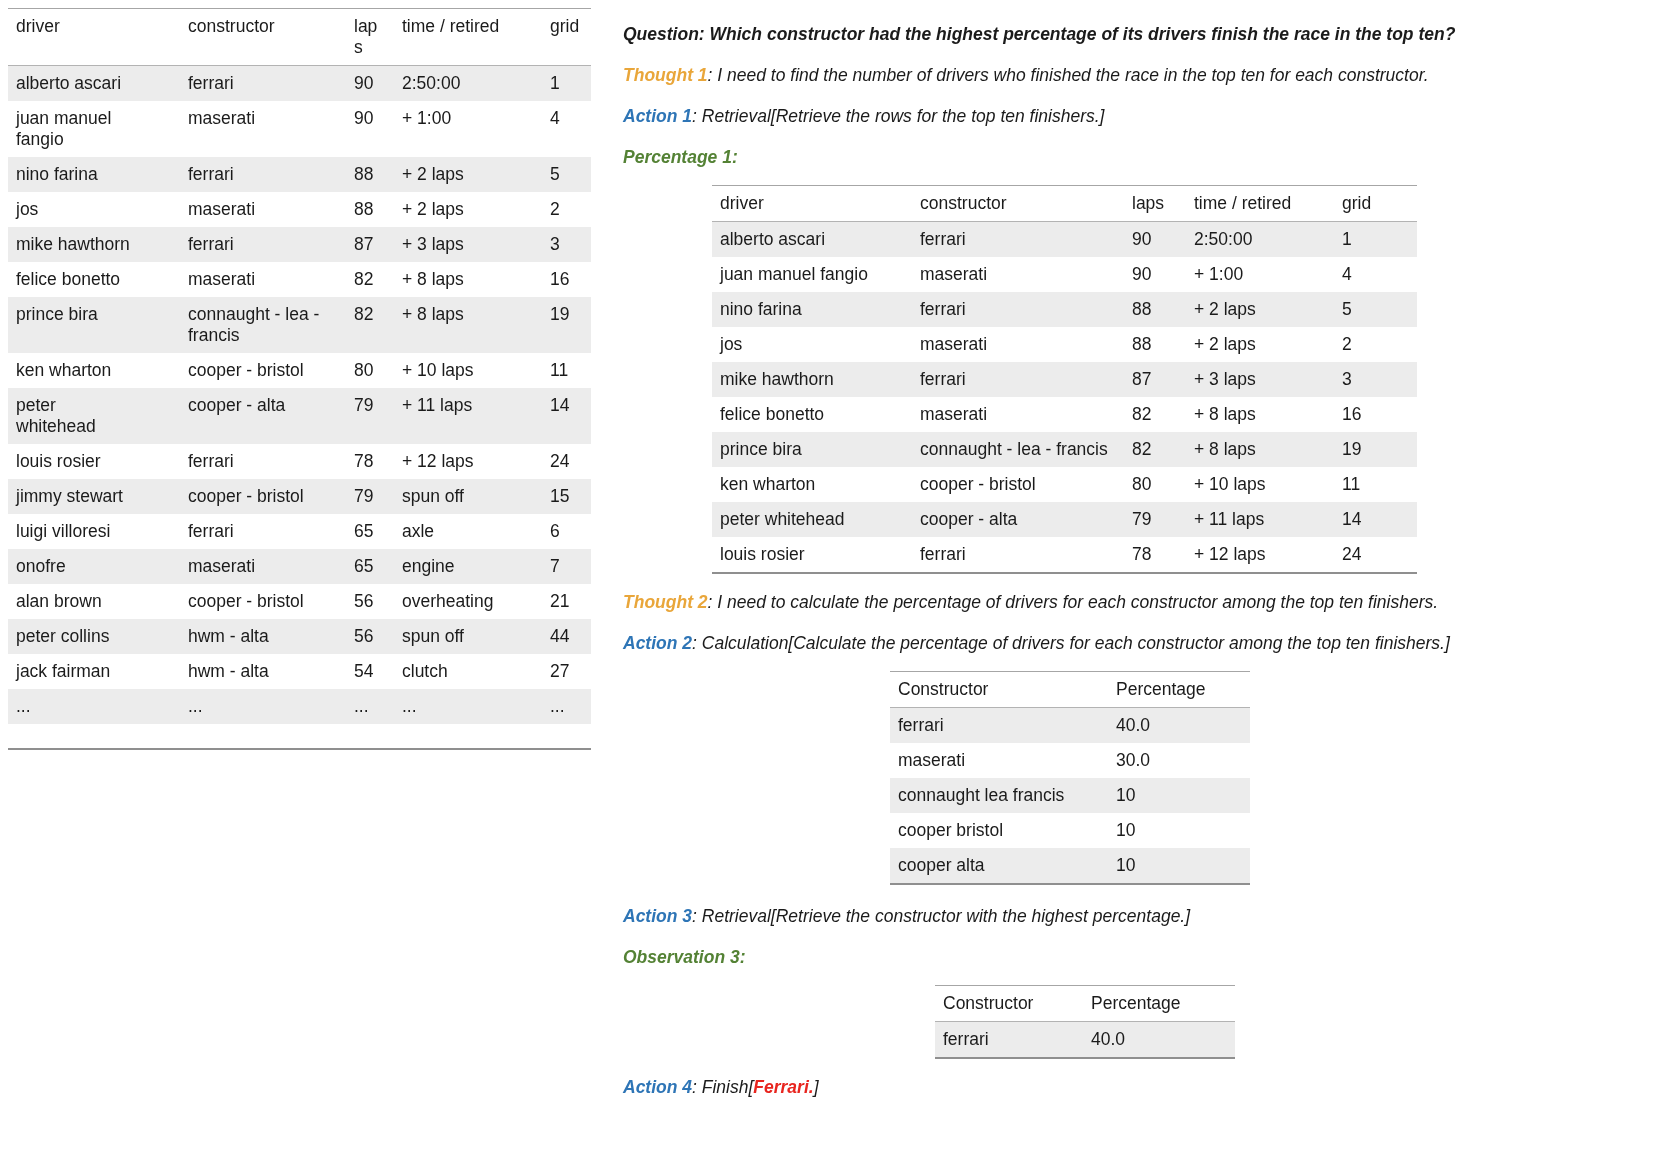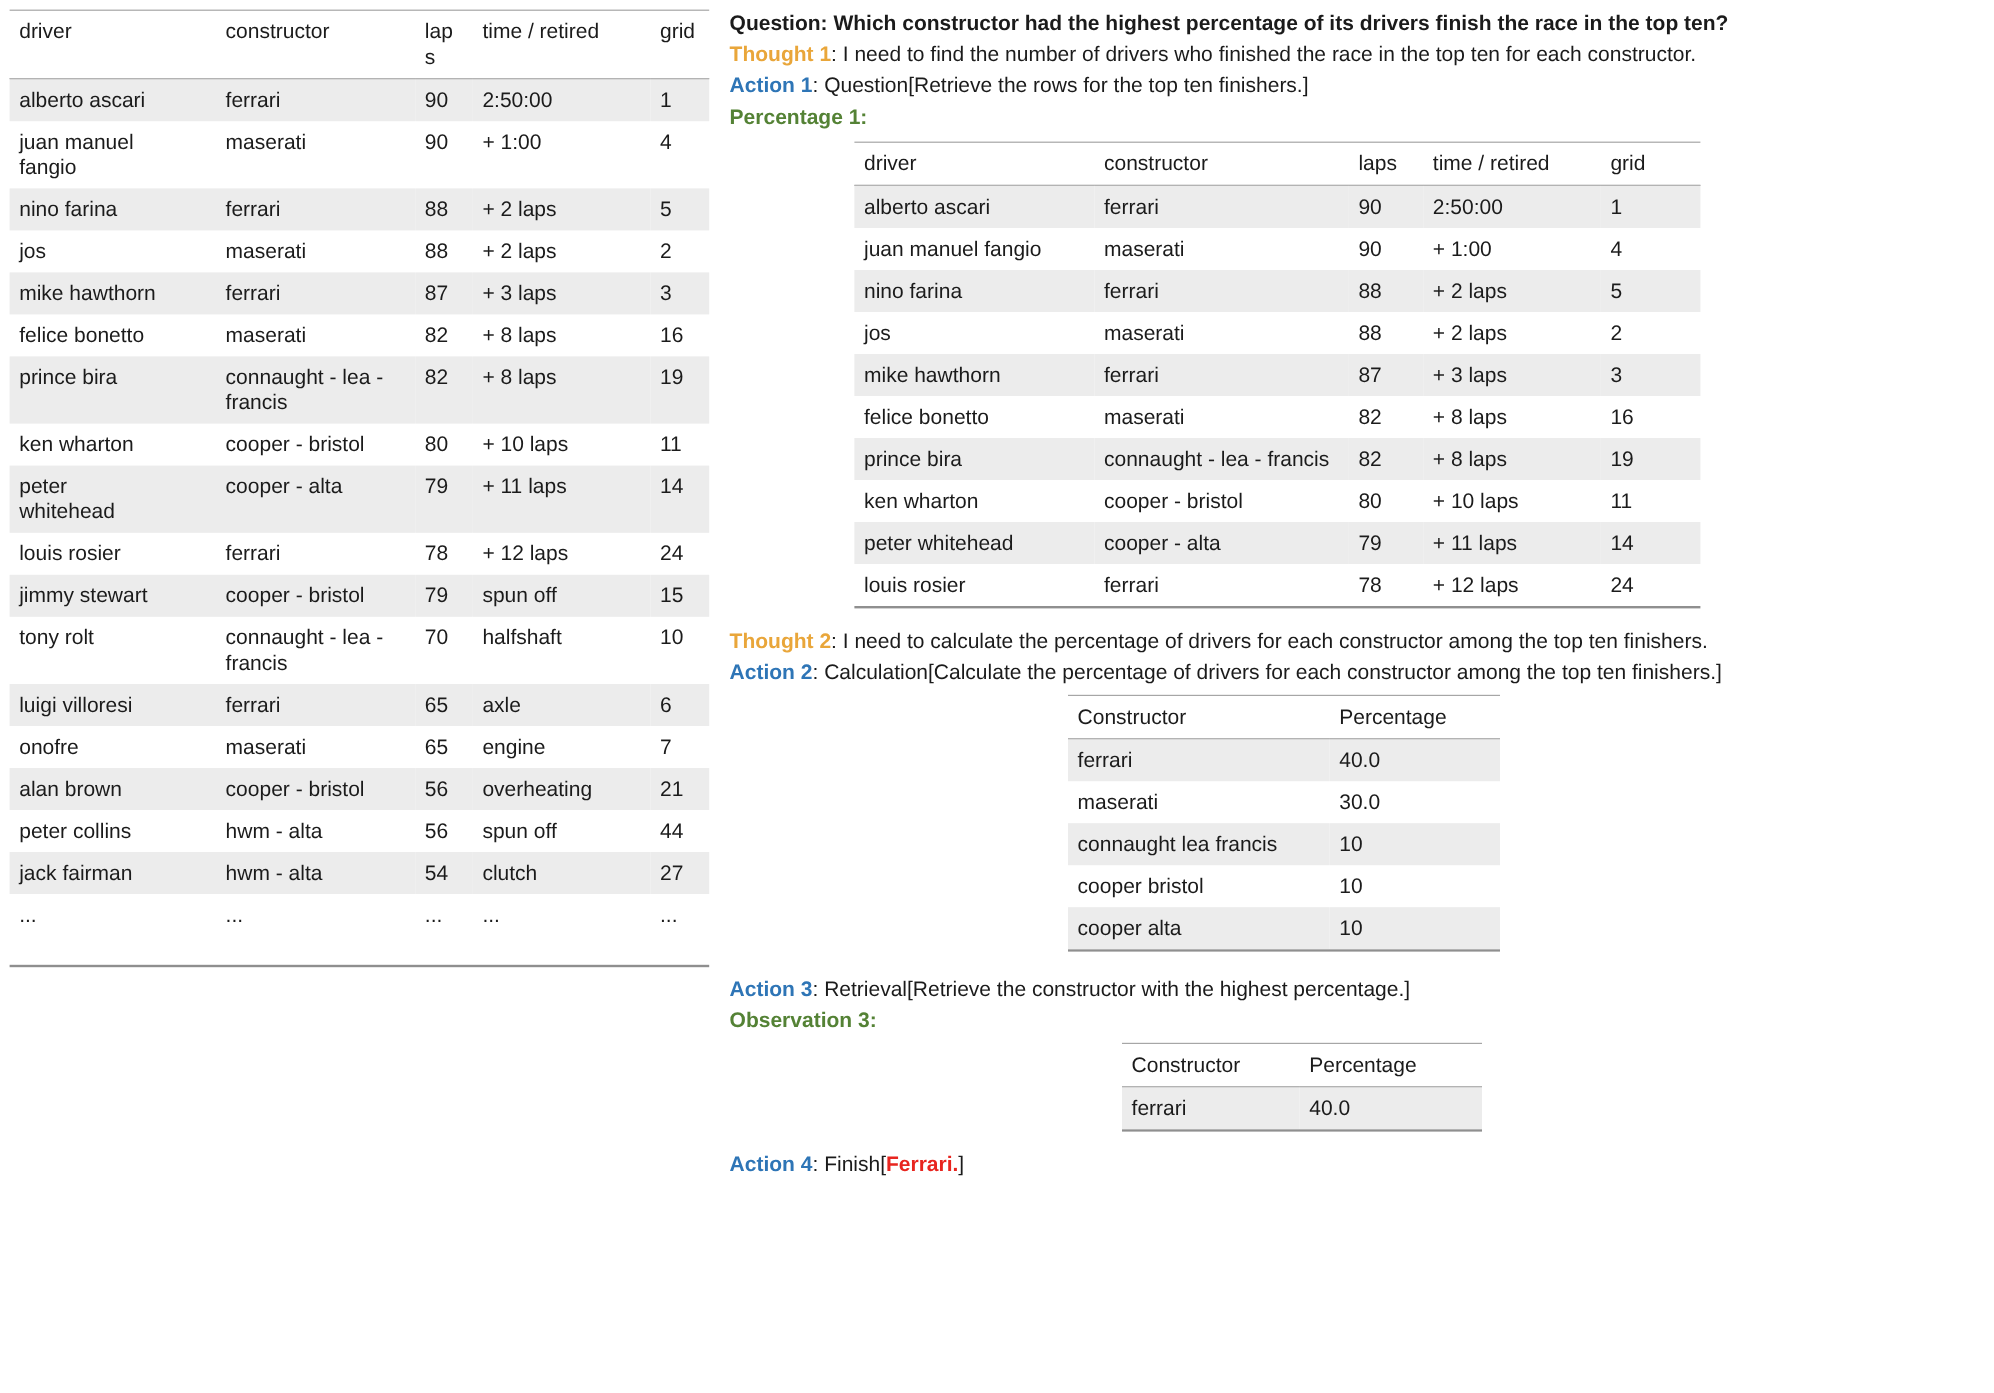--- a/index.html
+++ b/index.html
@@ -32,21 +32,21 @@
   .results td:first-child, .results th:first-child { padding-right:46px; }
 
   .obs1-wrap { width:705px; margin:8px 0 14px 104px; }
   .obs1 { width:705px; }
   .obs2-wrap { width:360px; margin:6px 0 18px 282px; }
   .obs2 { width:360px; }
   .obs3-wrap { width:300px; margin:6px 0 14px 327px; }
   .obs3 { width:300px; }
 
   
-  .line { line-height:26px; margin:0; }
+  .line { line-height:26px; margin:15px;font-style:italic; }
   .question-line { font-weight:bold; }
   .t-label { color:var(--thought-label,#e9a63a); font-weight:bold; }
   .a-label { color:var(--action-label,#2e75b6); font-weight:bold; }
   .o-label { color:var(--observation-label,#548235); font-weight:bold; }
   .answer  { color:var(--final-answer,#e8251f); font-weight:bold; }
 </style>
 </head>
 <body>
 
 <div class="page">
@@ -142,27 +142,20 @@
               <td>24</td>
             </tr>
             <tr>
               <td>jimmy stewart</td>
               <td>cooper - bristol</td>
               <td>79</td>
               <td>spun off</td>
               <td>15</td>
             </tr>
             <tr>
-              <td>tony rolt</td>
-              <td>connaught - lea - francis</td>
-              <td>70</td>
-              <td>halfshaft</td>
-              <td>10</td>
-            </tr>
-            <tr>
               <td>luigi villoresi</td>
               <td>ferrari</td>
               <td>65</td>
               <td>axle</td>
               <td>6</td>
             </tr>
             <tr>
               <td>onofre</td>
               <td>maserati</td>
               <td>65</td>
@@ -206,21 +199,21 @@
 
     <p class="line question-line">
       <span>Question</span><span>: </span><span>Which constructor had the highest percentage of its drivers finish the race in the top ten?</span>
     </p>
 
     <p class="line">
       <span class="t-label">Thought 1</span><span>: </span><span>I need to find the number of drivers who finished the race in the top ten for each constructor.</span>
     </p>
 
     <p class="line">
-      <span class="a-label">Action 1</span><span>: </span><span>Question[Retrieve the rows for the top ten finishers.]</span>
+      <span class="a-label">Action 1</span><span>: </span><span>Retrieval[Retrieve the rows for the top ten finishers.]</span>
     </p>
 
     <p class="line">
       <span class="o-label">Percentage 1:</span>
     </p>
 
     <div class="table-wrap obs1-wrap">
       <table class="data-table obs1">
         <colgroup>
           <col style="width:200px">

